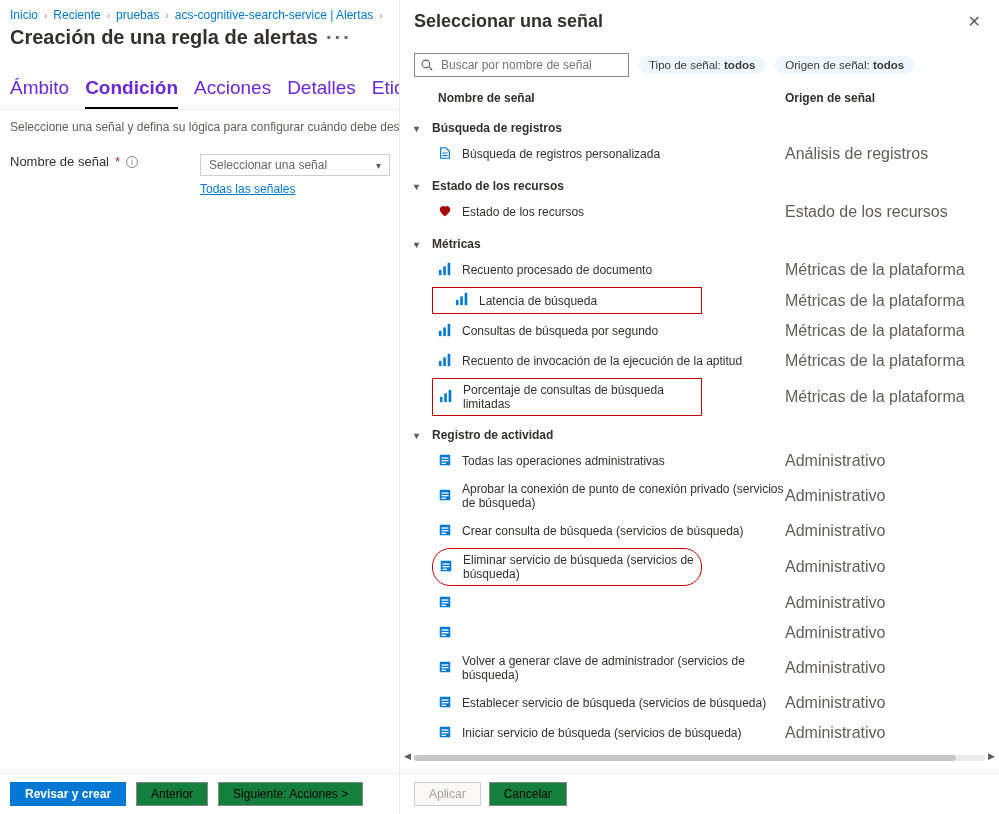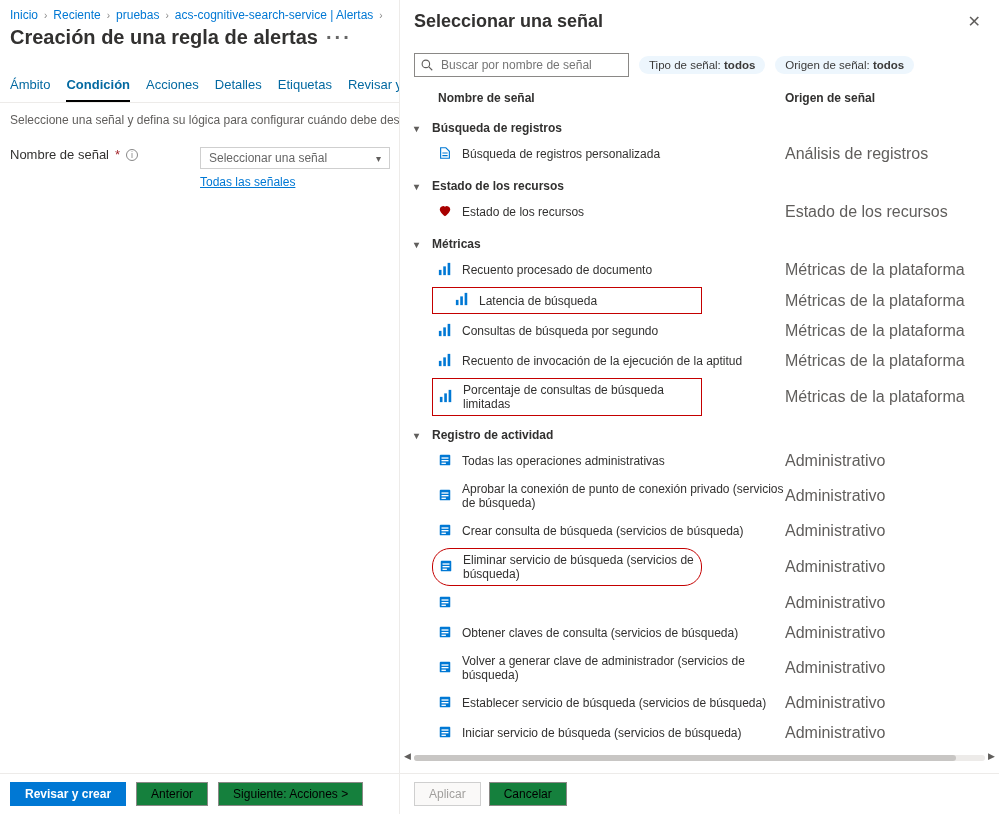--- a/index.html
+++ b/index.html
@@ -5,21 +5,21 @@
   * { box-sizing: border-box; }
   html, body { margin:0; padding:0; font-family: "Segoe UI", Arial, sans-serif; font-size:13px; color:#323130; background:#fff; }
   .page { position:relative; width:999px; height:814px; overflow:hidden; }
   
   .breadcrumb { display:flex; align-items:center; gap:6px; padding:8px 10px 2px; font-size:12px; }
   .breadcrumb a { color:#0078d4; text-decoration:none; }
   .breadcrumb .chev { color:#888; font-size:10px; }
   .page-title { font-size:20px; font-weight:600; padding:2px 10px 8px; }
   .page-title .dots { color:#666; margin-left:8px; letter-spacing:2px; }
   .tabs { display:flex; gap:16px; padding:20px 10px 0; border-bottom:1px solid #edebe9; }
-  .tab { padding-bottom:8px; font-size:13px; color:#0369a1; cursor:pointer; }
+  .tab { padding-bottom:8px; font-size:19px; color:#6d28d9; cursor:pointer; }
   .tab.active { font-weight:600; border-bottom:2px solid #000; }
   .hint { padding:10px 10px 4px; font-size:12px; color:#605e5c; }
   .field-row { display:flex; align-items:flex-start; padding:16px 10px; gap:10px; }
   .field-label { width:180px; font-size:13px; color:#323130; display:flex; align-items:center; gap:6px;}
   .req { color:#a4262c; }
   .info-icon { width:12px;height:12px;border:1px solid #888;border-radius:50%;display:inline-flex;align-items:center;justify-content:center;font-size:9px;color:#888;}
   .select-box { width:190px; border:1px solid #cfcfcf; padding:3px 8px; font-size:12px; color:#666; display:flex; justify-content:space-between; align-items:center;}
   .linklike { margin-top:6px; font-size:12px; color:#0078d4; text-decoration:underline; cursor:pointer;}
   .footer { position:absolute; left:0; bottom:0; width:100%; border-top:1px solid #edebe9; padding:8px 10px; display:flex; gap:10px; background:#fff;}
   .btn { font-size:12px; padding:4px 14px; border:1px solid #8a8886; background:#15803d; cursor:pointer; }
@@ -310,21 +310,20 @@
         </div>
         <div class="sig-row">
           <div style="flex: 1 1 0%; display: flex;">
             <div class="sig-name">
               <span><svg class="ic ic-activity" viewBox="0 0 16 16">
                   <rect x="2" y="2" width="12" height="12" rx="1" fill="#0078d4"></rect>
                   <rect x="4" y="5" width="8" height="1.5" fill="#fff"></rect>
                   <rect x="4" y="8" width="8" height="1.5" fill="#fff"></rect>
                   <rect x="4" y="11" width="5" height="1.5" fill="#fff"></rect>
                 </svg></span>
-              <span>Obtener claves de consulta (servicios de búsqueda)</span>
             </div>
           </div>
           <div class="sig-origin">Administrativo</div>
         </div>
         <div class="sig-row">
           <div style="flex: 1 1 0%; display: flex;">
             <div class="sig-name">
               <span><svg class="ic ic-activity" viewBox="0 0 16 16">
                   <rect x="2" y="2" width="12" height="12" rx="1" fill="#0078d4"></rect>
                   <rect x="4" y="5" width="8" height="1.5" fill="#fff"></rect>

